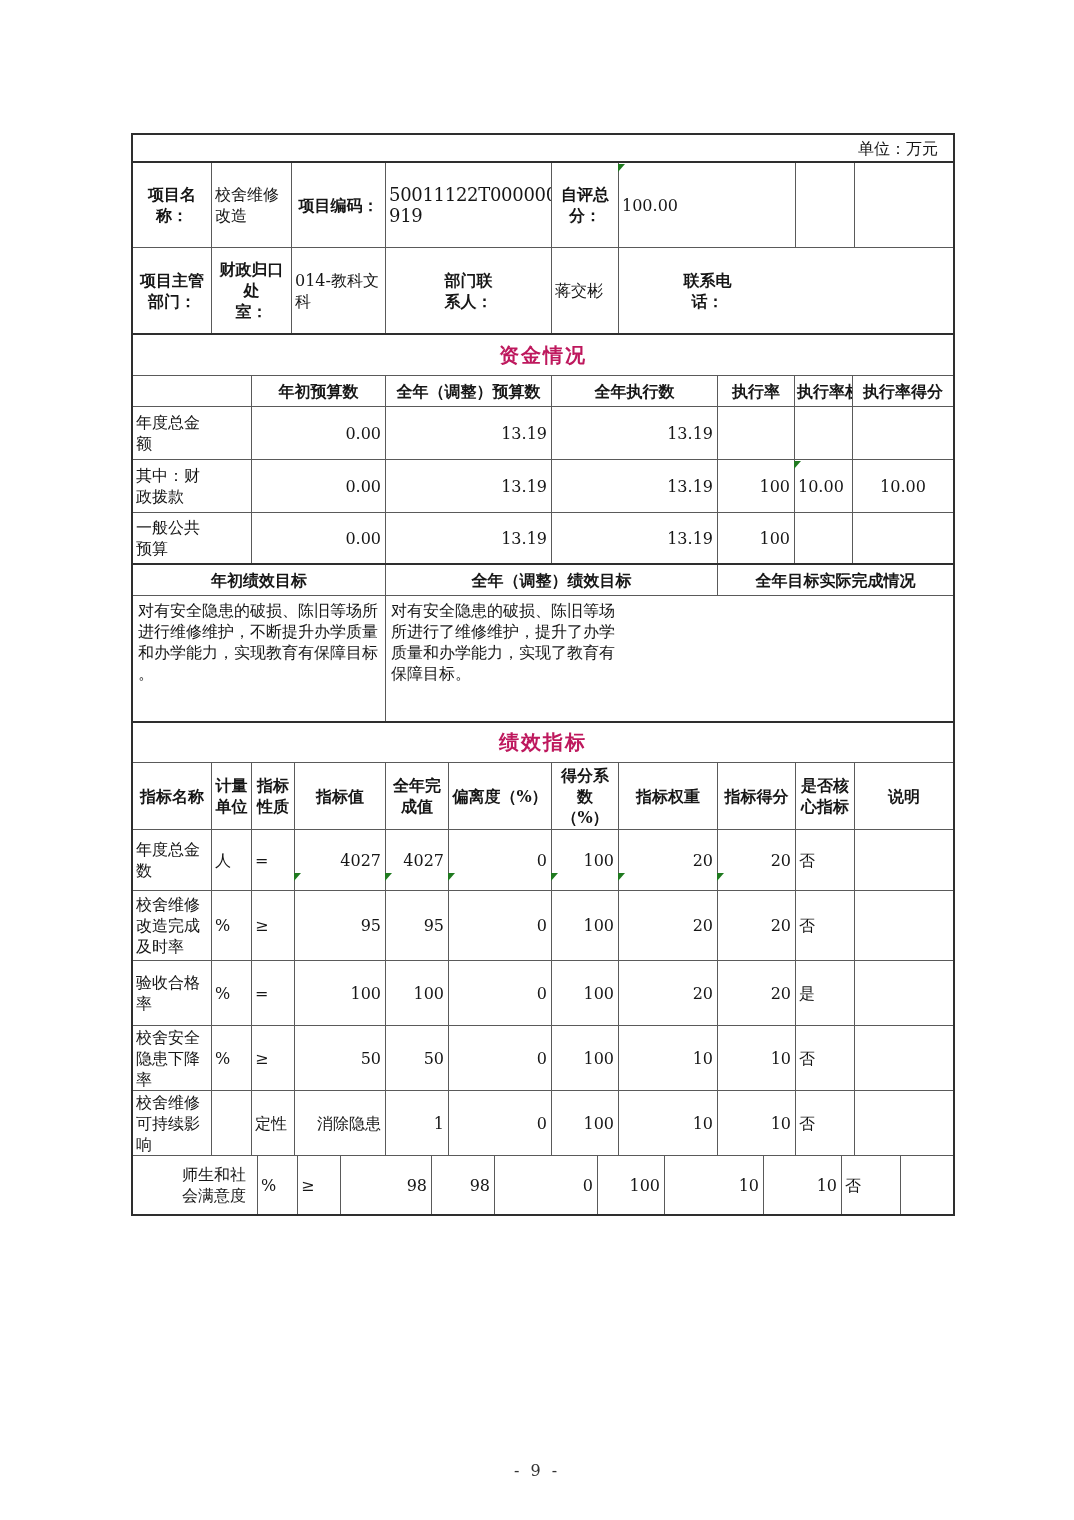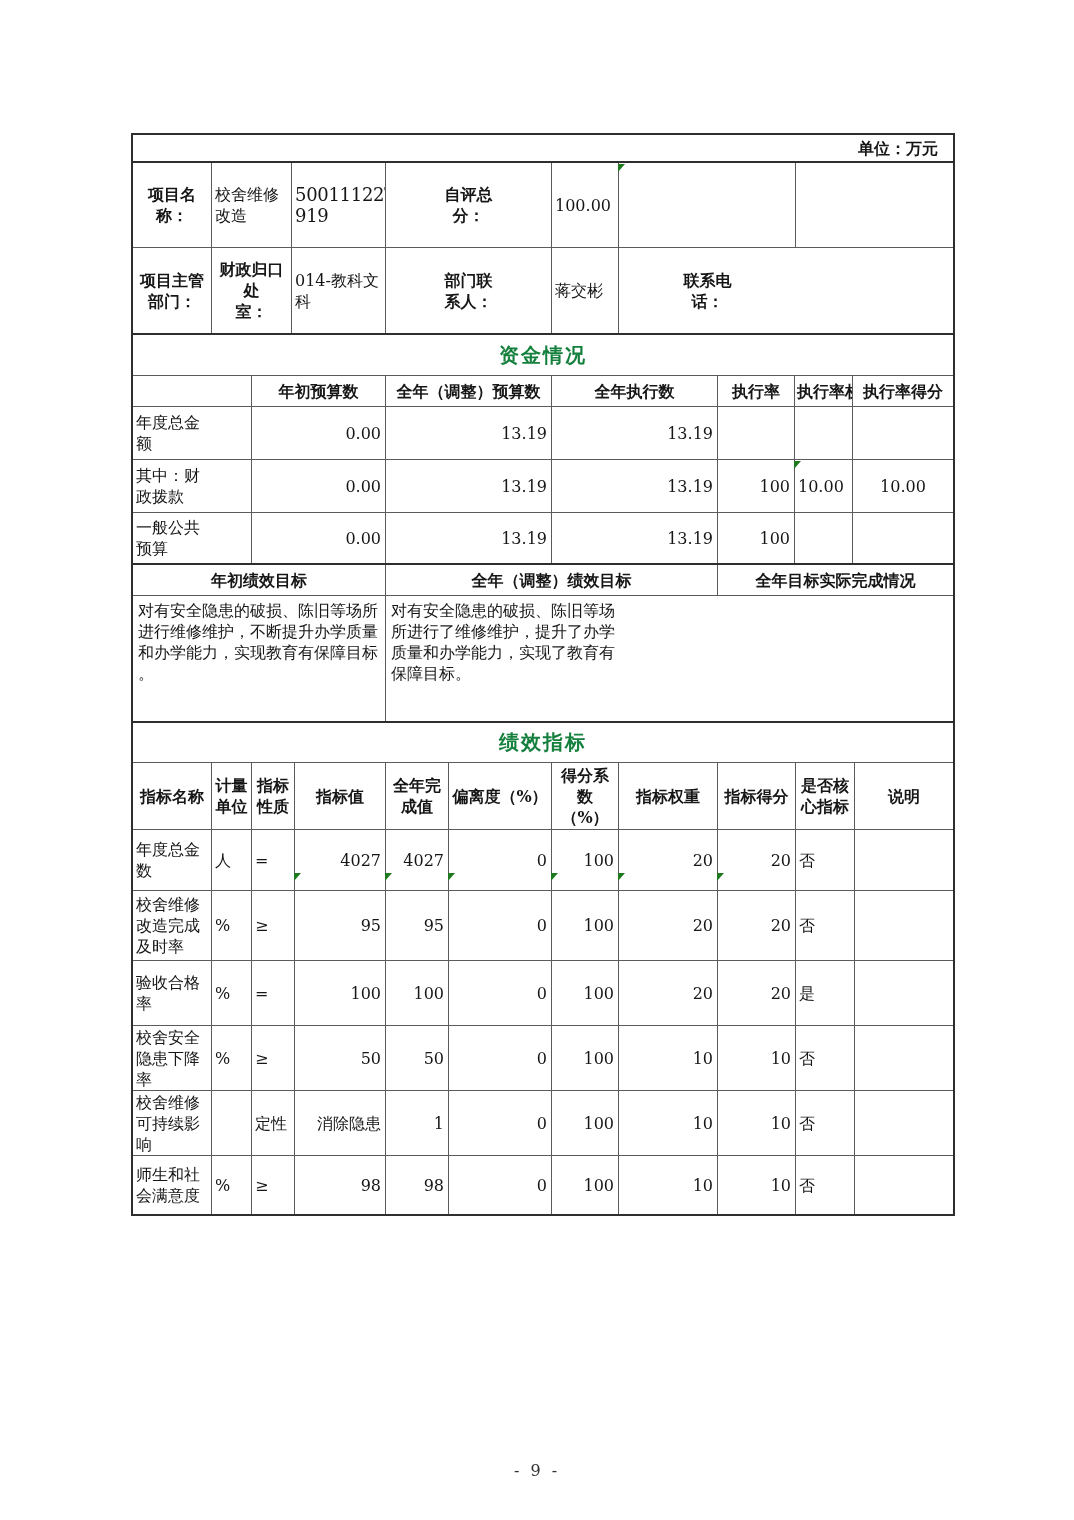--- a/index.html
+++ b/index.html
@@ -3,21 +3,21 @@
 <meta charset="utf-8">
 <style>
   * { box-sizing: border-box; margin: 0; padding: 0; }
   html,body { background:#ffffff; }
   body { width:1074px; height:1520px; font-family:"DejaVu Serif","Liberation Serif",serif; color:#161616; }
   .sheet { position:relative; width:1074px; height:1520px; background:#fff; overflow:hidden; }
   .tbl { position:absolute; left:131px; top:133px; width:824px; border:2px solid #2e2e2e; background:#fff; }
 
   .r { display:grid; border-bottom:1px solid #5a5a5a; }
   .r.thick { border-bottom:2px solid #2e2e2e; }
-  .r.noline { border-bottom:none; }
+  .r.noline { border-bottom:none;margin-left:46px; }
 
   .g-a { grid-template-columns:79px 80px 94px 166px 67px 177px 59px 1fr; }
   .g-b { grid-template-columns:119px 134px 166px 166px 77px 58px 1fr; }
   .g-c { grid-template-columns:253px 332px 1fr; }
   .g-d { grid-template-columns:79px 40px 43px 91px 63px 103px 67px 99px 78px 59px 1fr; }
 
   .h-unit{height:28px} .h-a1{height:85px} .h-a2{height:87px}
   .h-bt{height:41px} .h-bh{height:31px} .h-b1{height:53px} .h-b2{height:53px} .h-b3{height:52px}
   .h-ct{height:42px} .h-ch{height:31px} .h-cc{height:127px}
   .h-dt{height:40px} .h-dh{height:67px}
@@ -28,25 +28,25 @@
        padding:1px 3px; }
   .c:last-child { border-right:none; }
   .b { font-weight:bold; }
   .left  { justify-content:flex-start; text-align:left; }
   .right { justify-content:flex-end; text-align:right; padding-right:4px; }
   .center{ justify-content:center; }
   .topleft { align-items:flex-start; justify-content:flex-start; text-align:left; padding:4px 5px 10px 5px; }
   .clip { white-space:nowrap; justify-content:flex-start; padding-left:2px; }
   .num-sm { font-size:18px; letter-spacing:-0.3px; }
 
-  .unit-cell { justify-content:flex-end; text-align:right; padding-right:15px; font-weight:bold; }
+  .unit-cell { justify-content:flex-end; text-align:right; padding-right:15px; font-weight:normal; }
 
   .sec-title { display:flex; align-items:center; justify-content:center;
        font-family:"DejaVu Sans","Liberation Sans",sans-serif; font-weight:bold;
-       font-size:20px; letter-spacing:2px; color:#15803d; border-bottom:1px solid #5a5a5a; }
+       font-size:20px; letter-spacing:2px; color:#be185d; border-bottom:1px solid #5a5a5a; }
 
   .tri { position:absolute; width:0; height:0;
          border-top:8px solid #1f7a1f; border-right:7px solid transparent; }
 
   .pageno { position:absolute; top:1461px; left:0; width:100%; text-align:center;
             font-size:16px; color:#333; letter-spacing:3px; }
 </style>
 </head>
 <body>
 
@@ -55,20 +55,21 @@
 
     <div class="r thick h-unit" style="grid-template-columns:1fr">
       <div class="c unit-cell">单位：万元</div>
     </div>
 
     <div class="r g-a h-a1">
       <div class="c b">项目名
 称：</div>
       <div class="c left">校舍维修
 改造</div>
+      <div class="c b">项目编码：</div>
       <div class="c left num-sm">50011122T000000144
 919</div>
       <div class="c b">自评总
 分：</div>
       <div class="c left">100.00</div>
       <div class="c"></div>
       <div class="c"></div>
     </div>
 
     <div class="r g-a h-a2 thick">

